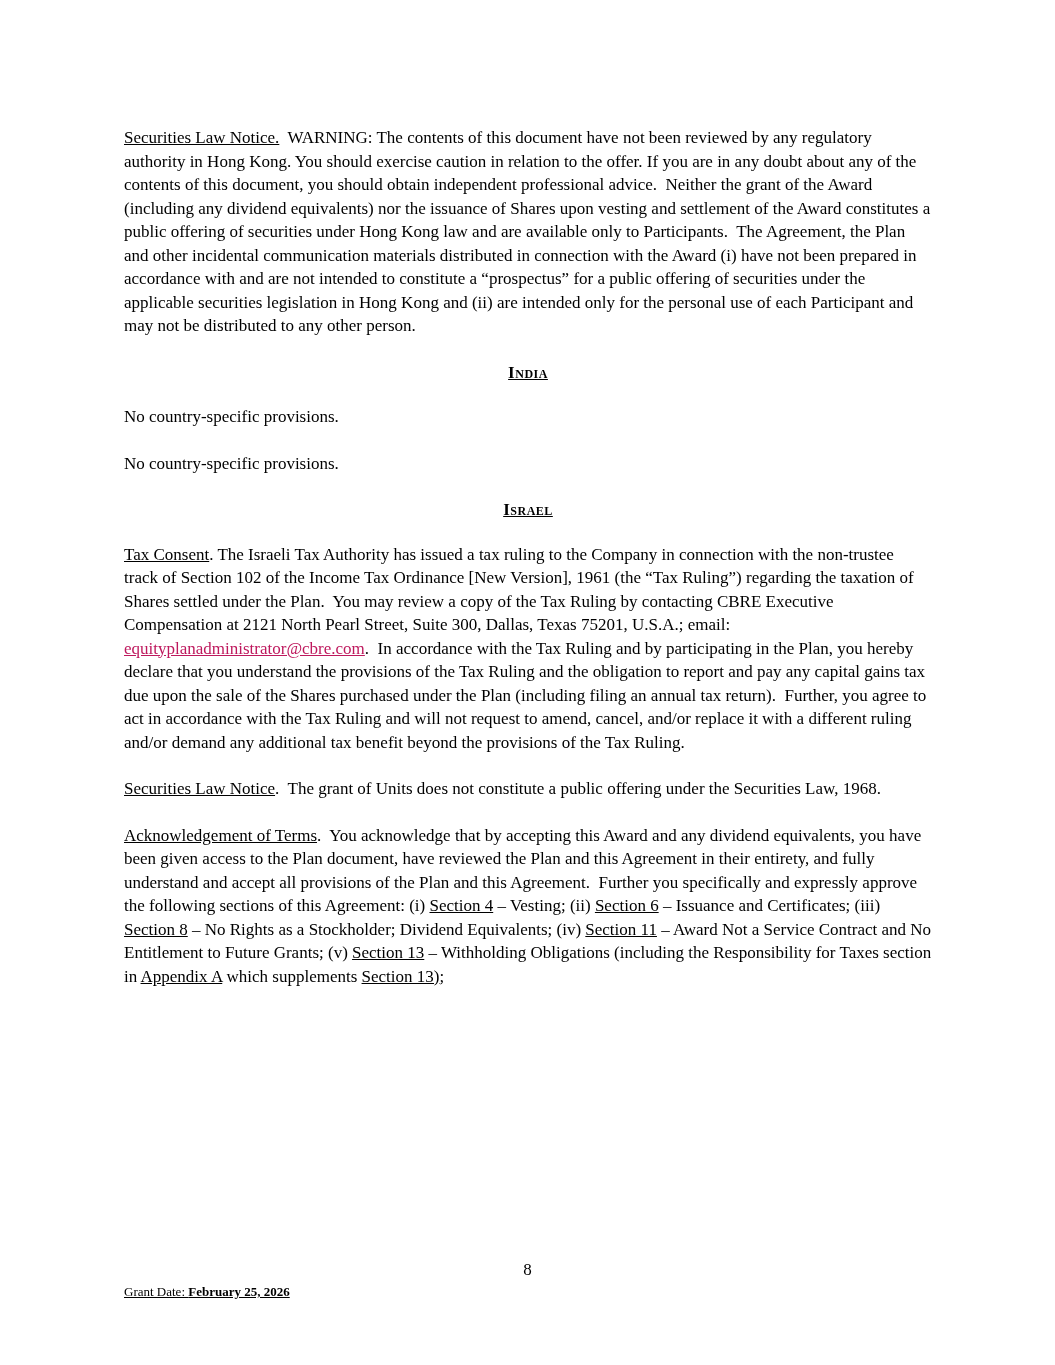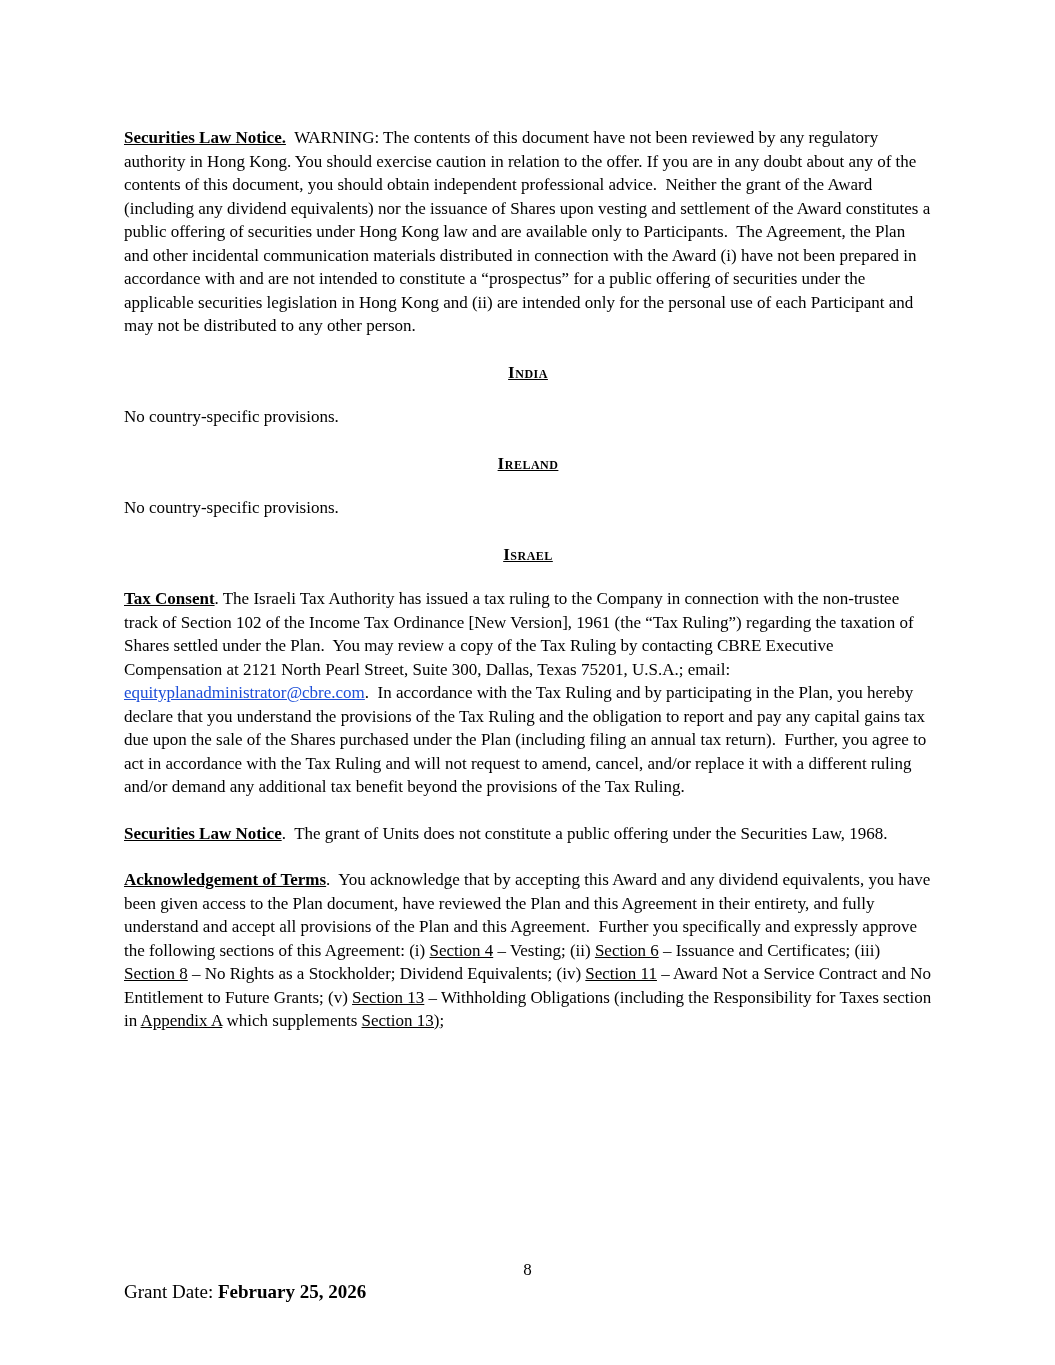--- a/index.html
+++ b/index.html
@@ -31,66 +31,66 @@
     margin: 0 0 21px 0;
     text-align: center;
     font-size: 17px;
     font-weight: 700;
     font-variant: small-caps;
     letter-spacing: 0.5px;
     text-decoration: underline;
     line-height: 23.5px;
   }
   .run-bold-underline {
-    font-weight: 700;
+    font-weight: 400;
     text-decoration: underline;
   }
   .run-italic {
   }
   .run-underline {
     text-decoration: underline;
     margin-top: 16px;
   }
   a.run-link {
-    color: #1d4ed8;
+    color: #be185d;
     text-decoration: underline;
     cursor: pointer;
   }
   .page-number {
     position: absolute;
     top: 1258px;
     left: 0;
     width: 100%;
     text-align: center;
     font-size: 17px;
     line-height: 23.5px;
   }
   .grant-date {
     position: absolute;
     top: 1280px;
     left: 124px;
-    font-size: 19px;
+    font-size: 13px;
     line-height: 23.5px;
+    text-decoration: underline;
   }
   .bold {
     font-weight: 700;
   }
 </style>
 </head>
 <body>
 
 <div class="content">
 
   <p class="para"><span class="run-bold-underline">Securities Law Notice.</span><span>  </span><span class="run-italic">WARNING:</span><span> The contents of this document have not been reviewed by any regulatory authority in Hong Kong. You should exercise caution in relation to the offer. If you are in any doubt about any of the contents of this document, you should obtain independent professional advice.  Neither the grant of the Award (including any dividend equivalents) nor the issuance of Shares upon vesting and settlement of the Award constitutes a public offering of securities under Hong Kong law and are available only to Participants.  The Agreement, the Plan and other incidental communication materials distributed in connection with the Award (i) have not been prepared in accordance with and are not intended to constitute a “prospectus” for a public offering of securities under the applicable securities legislation in Hong Kong and (ii) are intended only for the personal use of each Participant and may not be distributed to any other person.</span></p>
 
   <h2 class="heading">India</h2>
 
   <p class="para">No country-specific provisions.</p>
 
-  <h2 class="heading">Ireland</h2>
 
   <p class="para">No country-specific provisions.</p>
 
   <h2 class="heading">Israel</h2>
 
   <p class="para"><span class="run-bold-underline">Tax Consent</span><span>. The Israeli Tax Authority has issued a tax ruling to the Company in connection with the non-trustee track of Section 102 of the Income Tax Ordinance [New Version], 1961 (the “Tax Ruling”) regarding the taxation of Shares settled under the Plan.  You may review a copy of the Tax Ruling by contacting CBRE Executive Compensation at 2121 North Pearl Street, Suite 300, Dallas, Texas 75201, U.S.A.; email: </span><a href="#" class="run-link">equityplanadministrator@cbre.com</a><span>.  In accordance with the Tax Ruling and by participating in the Plan, you hereby declare that you understand the provisions of the Tax Ruling and the obligation to report and pay any capital gains tax due upon the sale of the Shares purchased under the Plan (including filing an annual tax return).  Further, you agree to act in accordance with the Tax Ruling and will not request to amend, cancel, and/or replace it with a different ruling and/or demand any additional tax benefit beyond the provisions of the Tax Ruling.</span></p>
 
   <p class="para"><span class="run-bold-underline">Securities Law Notice</span><span>.  The grant of Units does not constitute a public offering under the Securities Law, 1968.</span></p>
 
 

